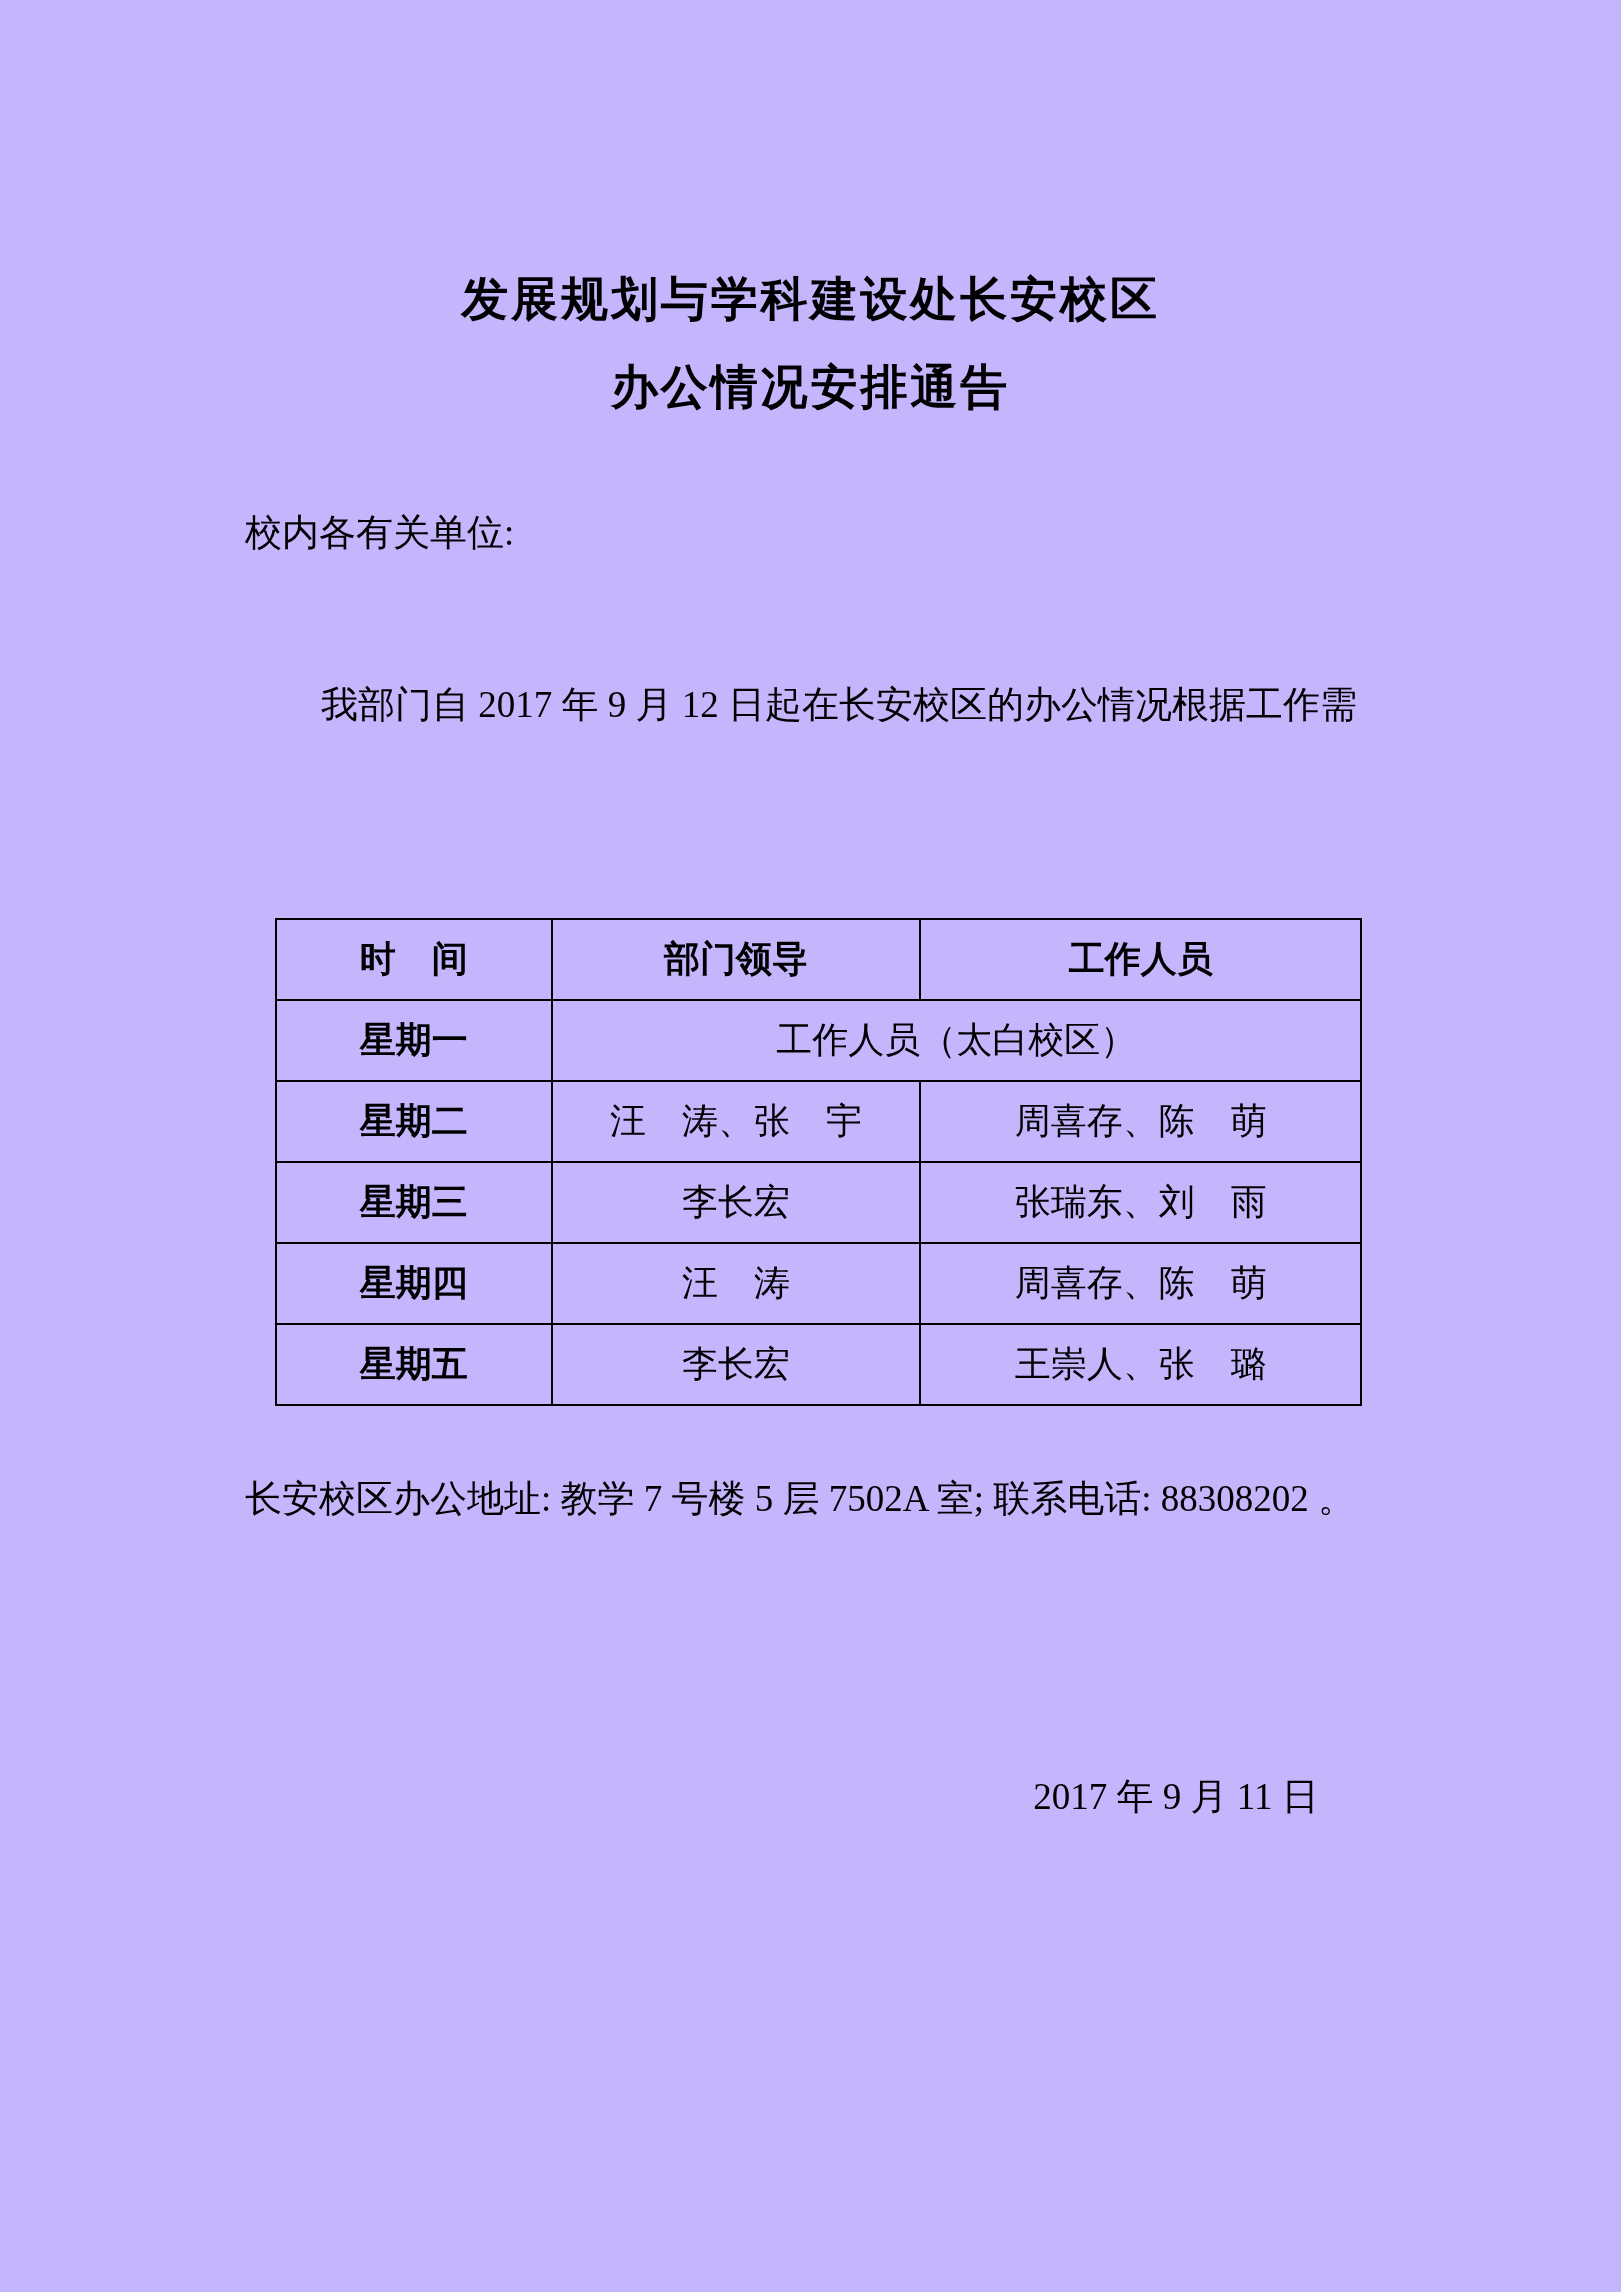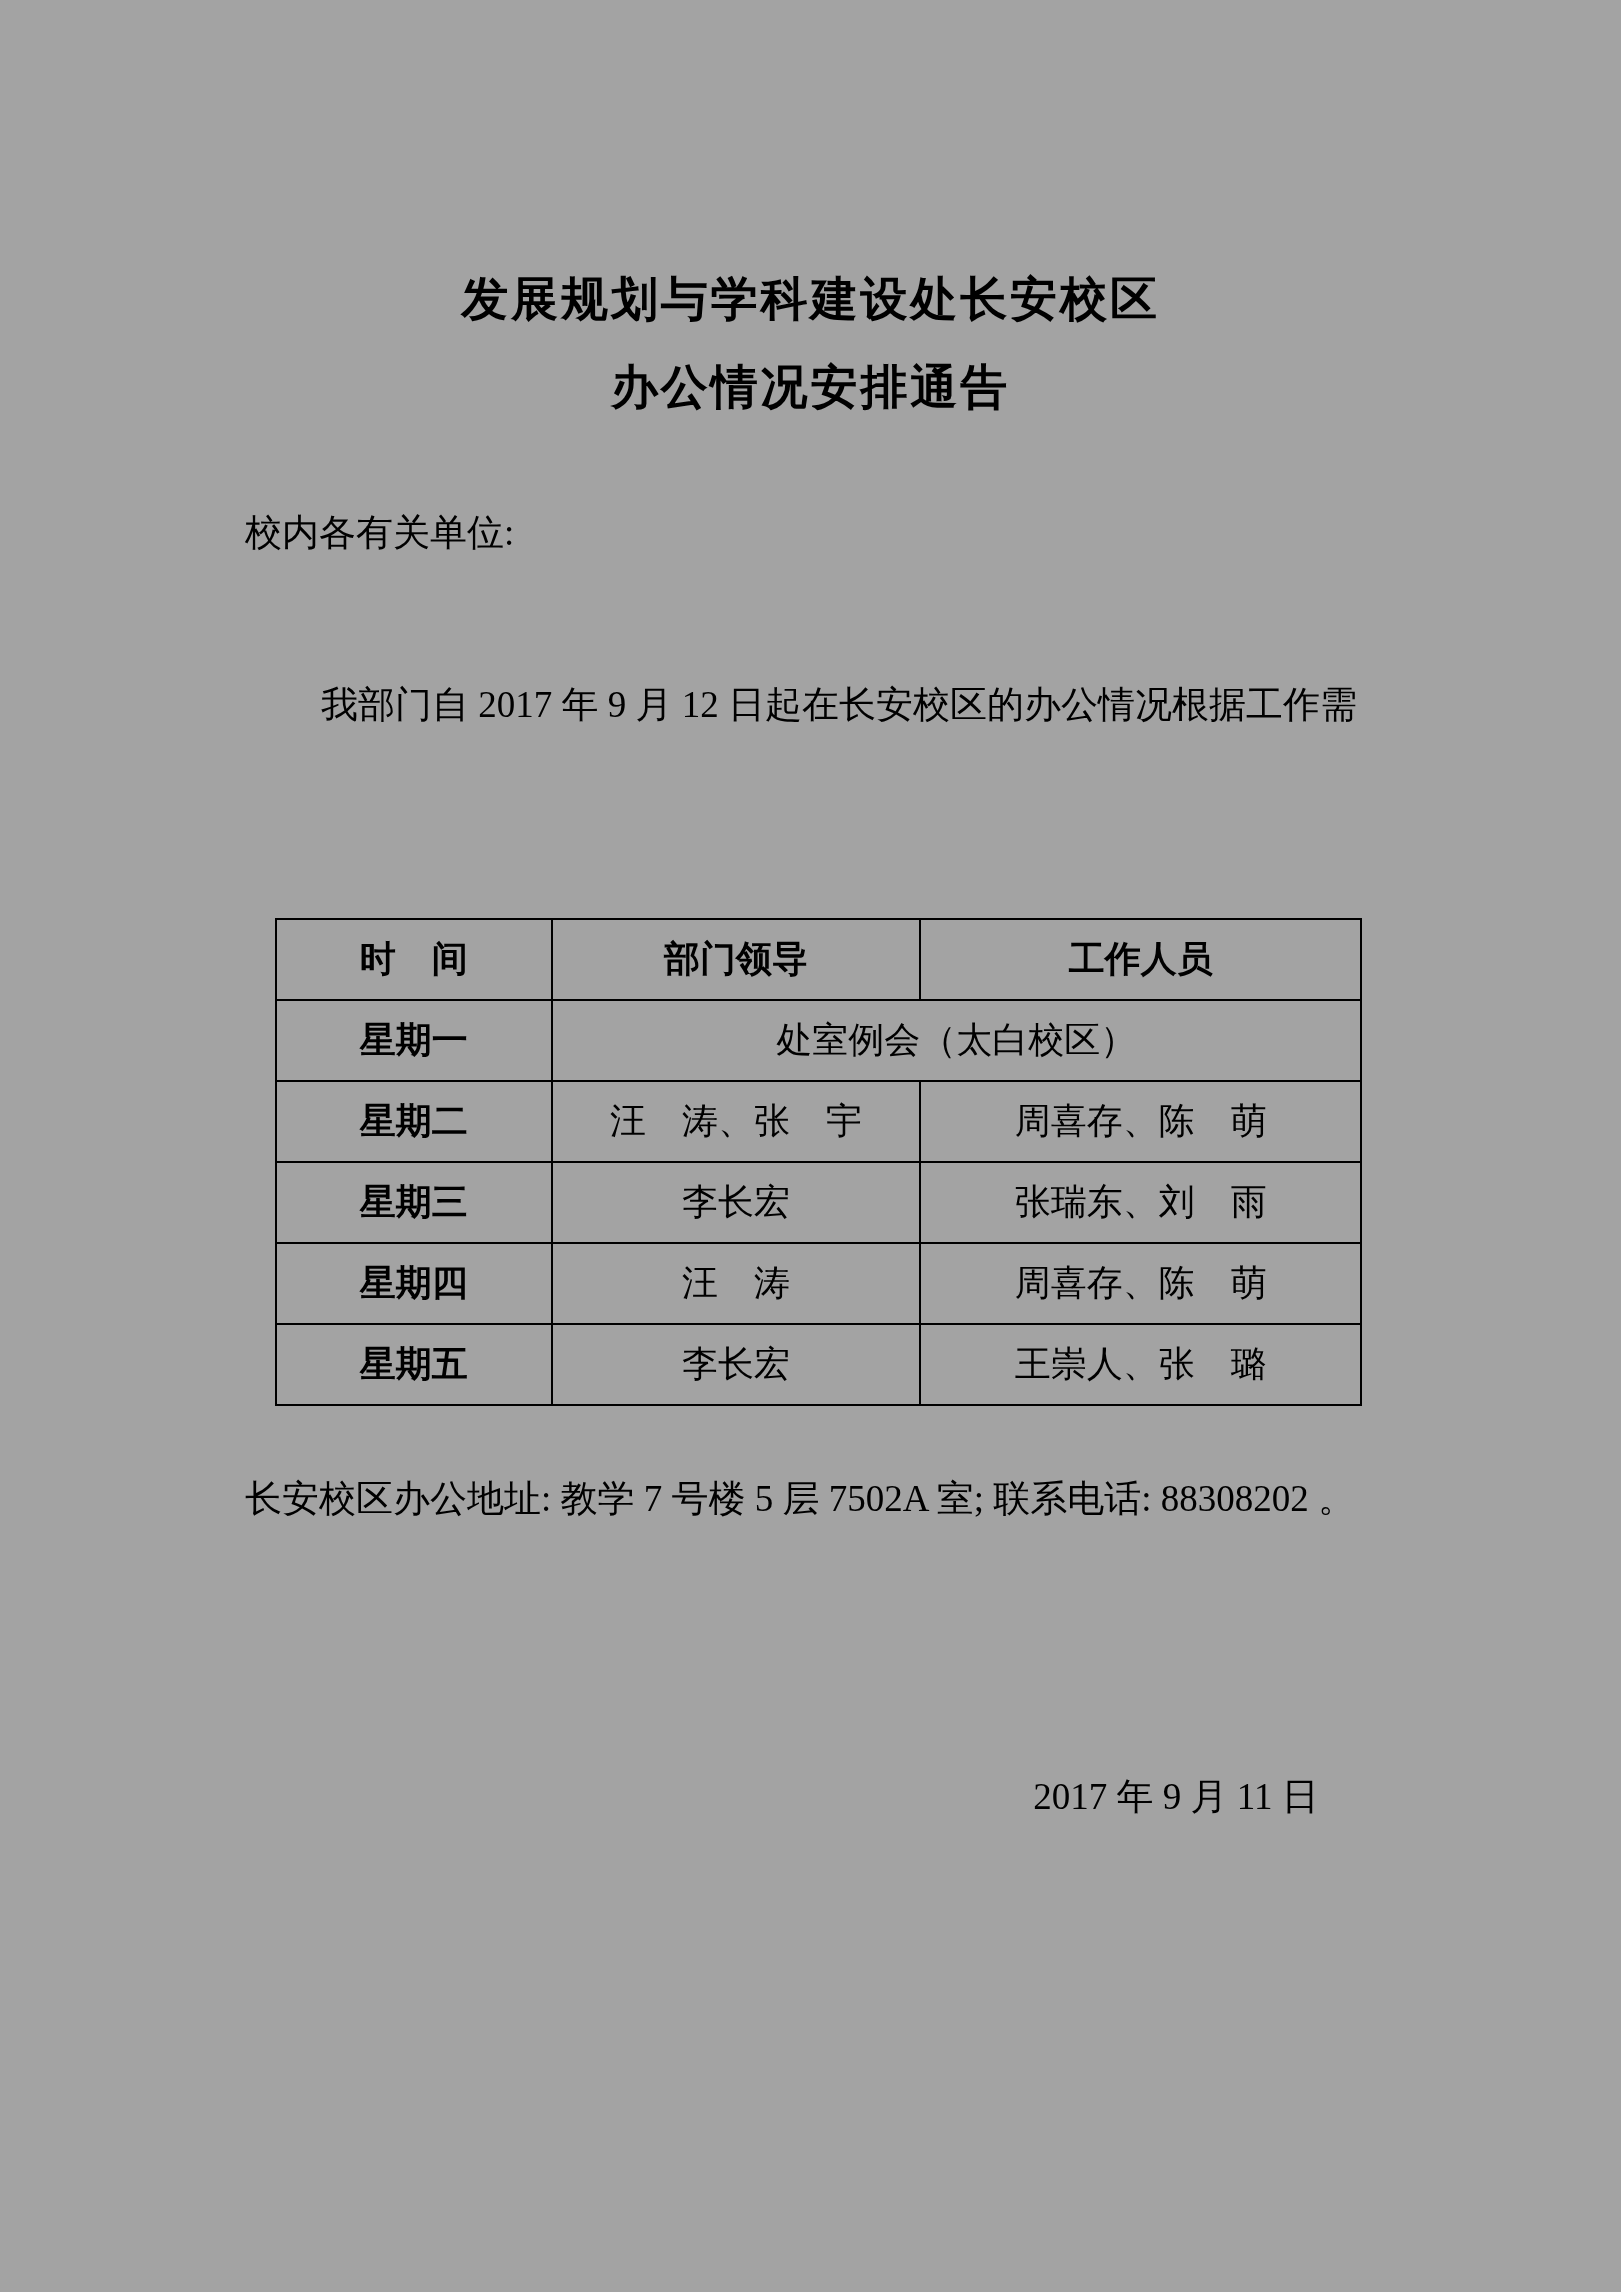--- a/index.html
+++ b/index.html
@@ -4,21 +4,21 @@
 <style>
   html, body {
     margin: 0;
     padding: 0;
     background: #ffffff;
   }
   .page {
     position: relative;
     width: 1621px;
     height: 2293px;
-    background: #a3a3a3;
+    background: #c4b5fd;
     color: #000000;
     font-family: "Liberation Serif", serif;
     overflow: hidden;
   }
   .doc-title {
     position: absolute;
     left: 0;
     width: 100%;
     text-align: center;
     font-family: "Liberation Sans", sans-serif;
@@ -114,21 +114,21 @@
     <thead>
       <tr>
         <th>时　间</th>
         <th>部门领导</th>
         <th>工作人员</th>
       </tr>
     </thead>
     <tbody>
       <tr>
         <td class="day">星期一</td>
-        <td colspan="2">处室例会（太白校区）</td>
+        <td colspan="2">工作人员（太白校区）</td>
       </tr>
       <tr>
         <td class="day">星期二</td>
         <td>汪　涛、张　宇</td>
         <td>周喜存、陈　萌</td>
       </tr>
       <tr>
         <td class="day">星期三</td>
         <td>李长宏</td>
         <td>张瑞东、刘　雨</td>

